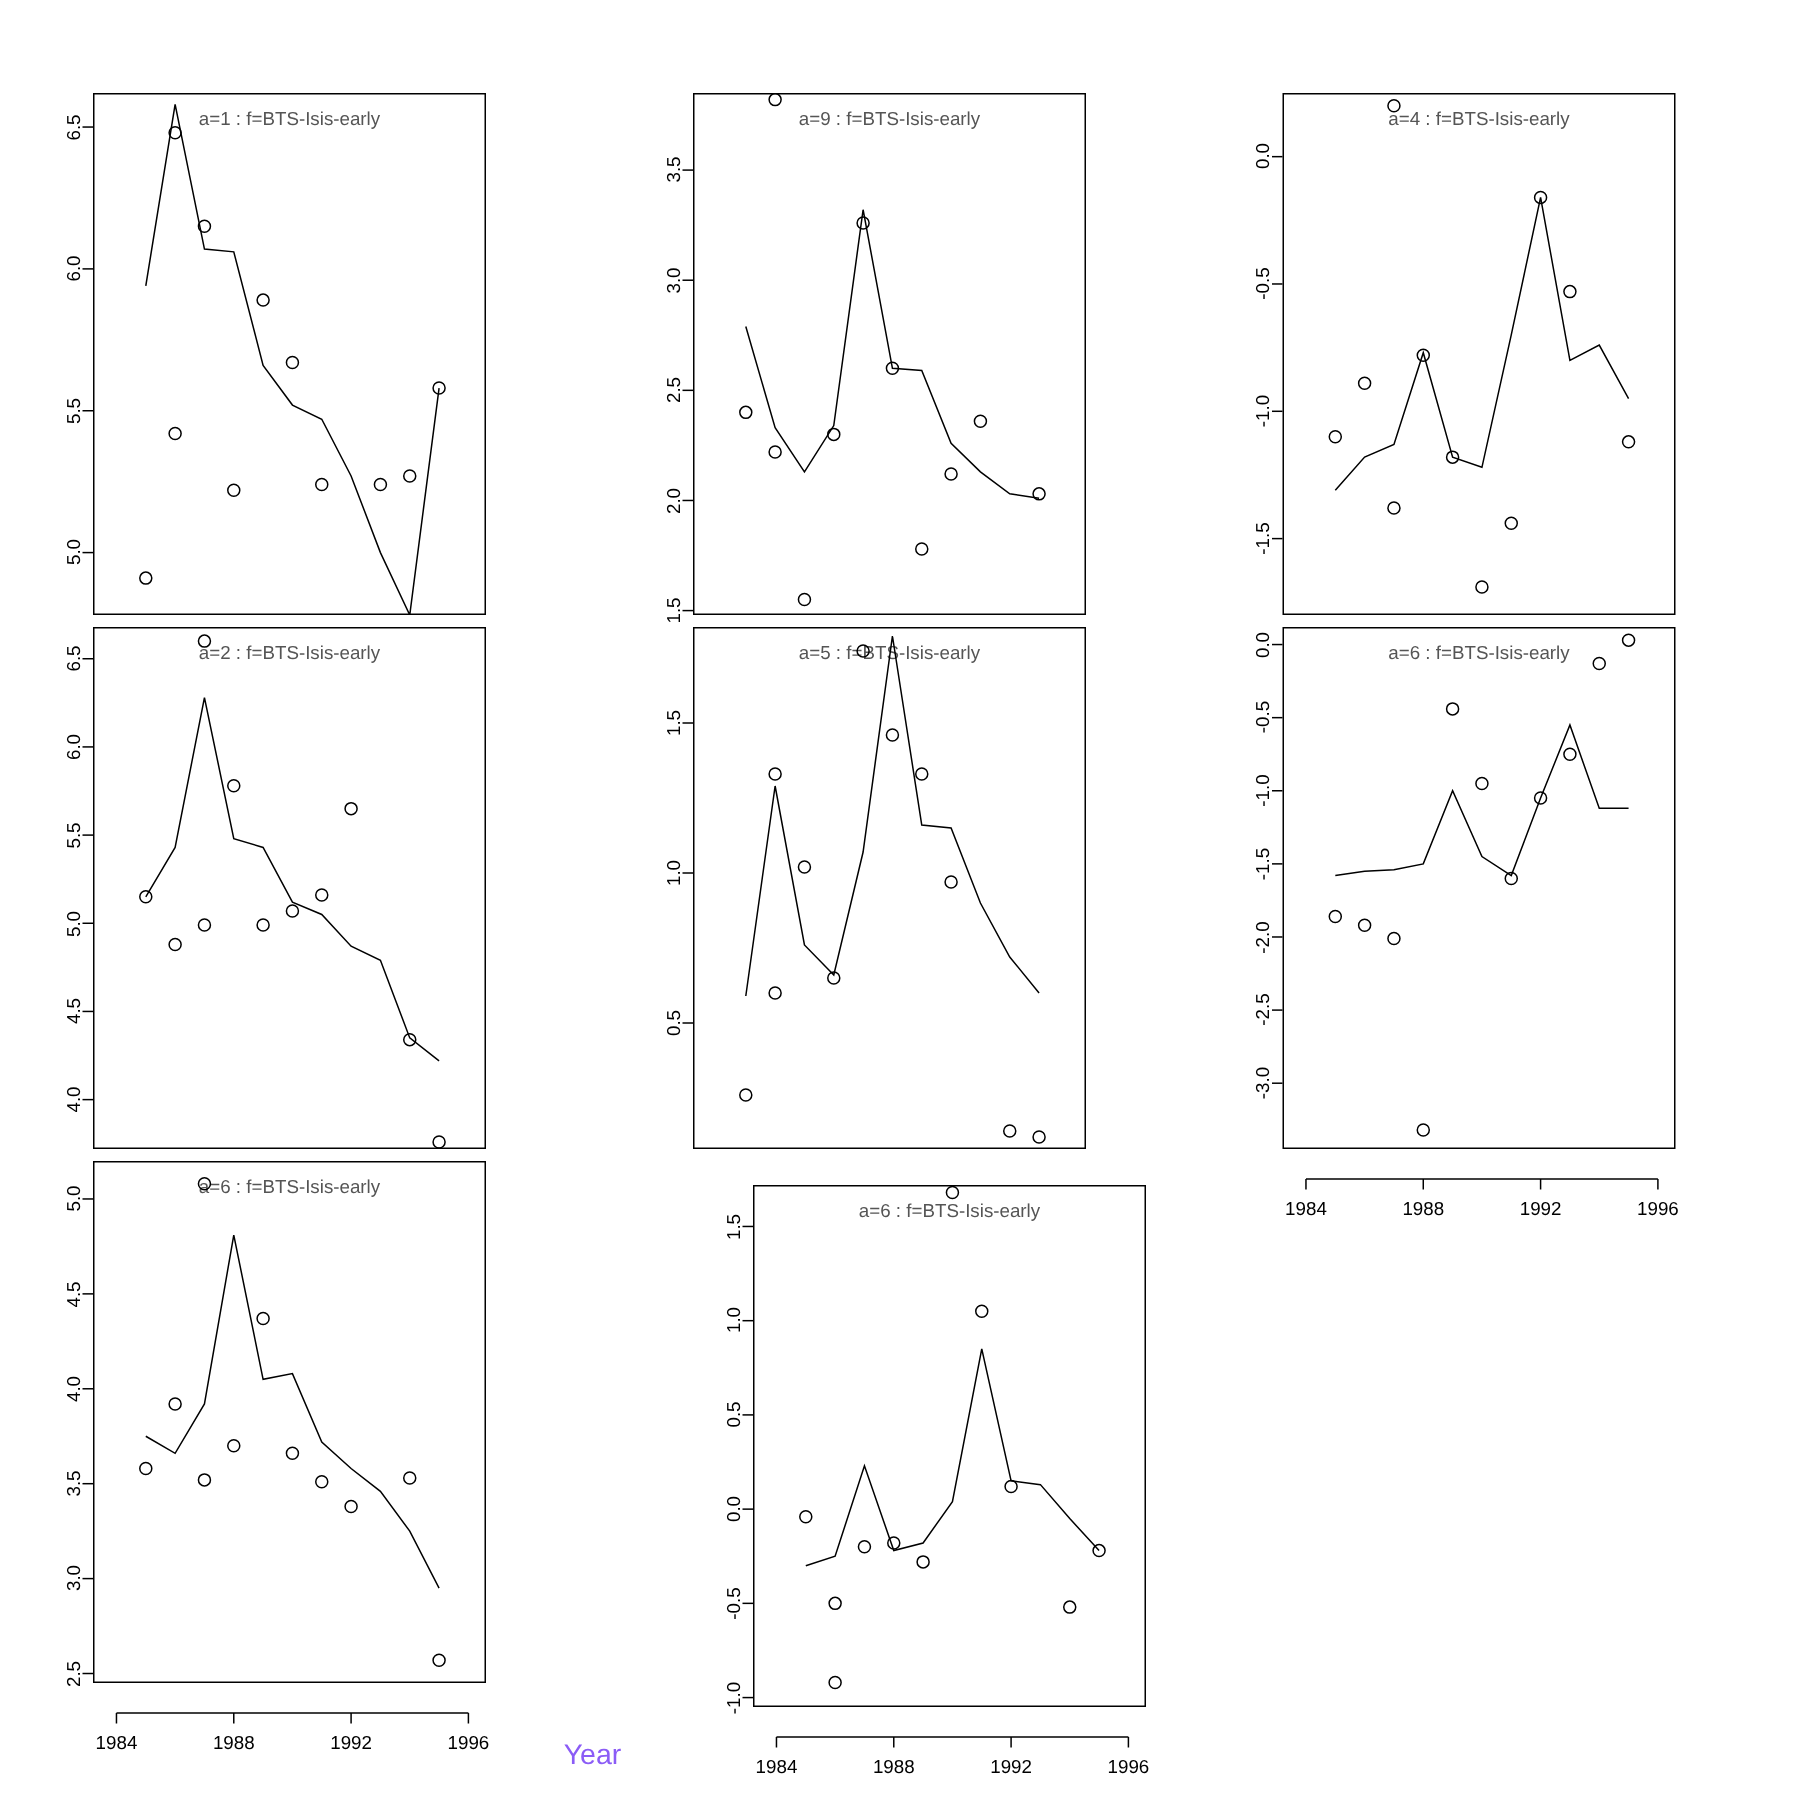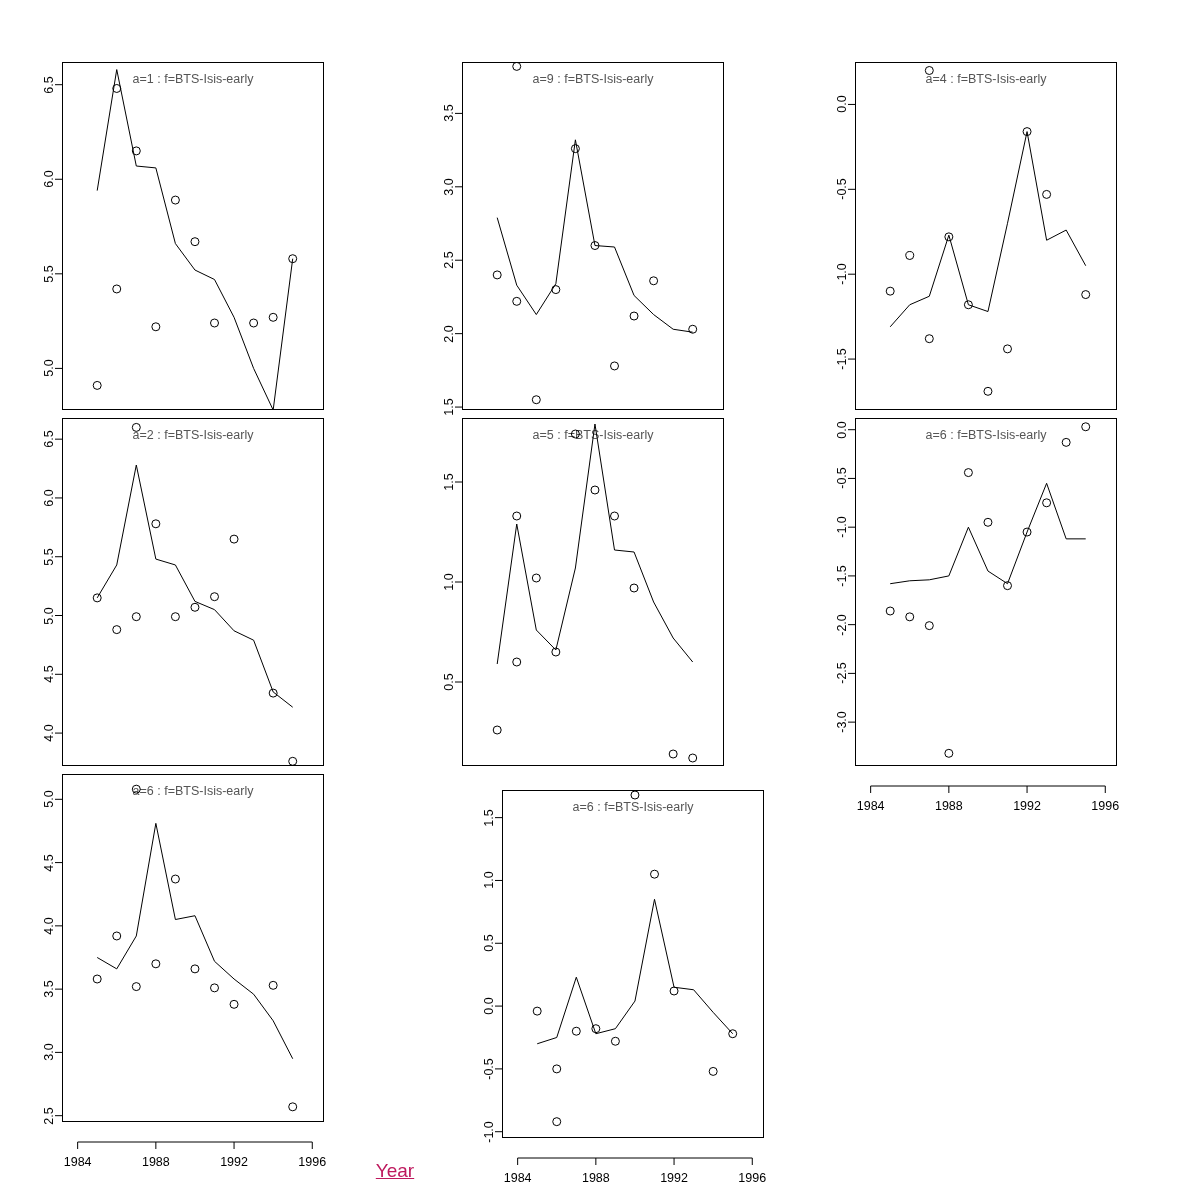--- a/index.html
+++ b/index.html
@@ -6,21 +6,21 @@
   body{width:1200px;height:1200px;background:#ffffff;font-family:"Liberation Sans",sans-serif;color:#000;}
   #stage{position:relative;width:1200px;height:1200px;}
   .panel{position:absolute;}
   .plotbox{position:absolute;border:1px solid #000;box-sizing:border-box;background:transparent;}
   svg{display:block;overflow:visible;}
   .ptitle{position:absolute;font-size:12.5px;color:#555;white-space:nowrap;text-align:center;}
   .ylab{position:absolute;font-size:12.5px;color:#000;white-space:nowrap;}
   .xlab{position:absolute;font-size:12.5px;color:#000;white-space:nowrap;}
   .axis-line{stroke:#000;stroke-width:1;}
   .tick{stroke:#000;stroke-width:1;}
-  .xaxis-title{position:absolute;font-size:19px;color:#be185d;text-decoration:underline;}
+  .xaxis-title{position:absolute;font-size:19px;color:#8b5cf6;}
 </style>
 </head>
 <body>
 
 <div id="stage">
     <div class="panel" style="left: 0px; top: 0px; width: 1200px; height: 1200px;">
       <div class="plotbox" style="left: 62px; top: 62px; width: 262px; height: 348px;"></div>
       <div class="ptitle" style="left: 62px; width: 262px; top: 72px;">a=1 :  f=BTS-Isis-early</div>
       <div class="ylab" style="left: 49px; top: 368.391px; transform: translate(-50%, -50%) rotate(-90deg);">5.0</div>
       <div class="ylab" style="left: 49px; top: 273.826px; transform: translate(-50%, -50%) rotate(-90deg);">5.5</div>

